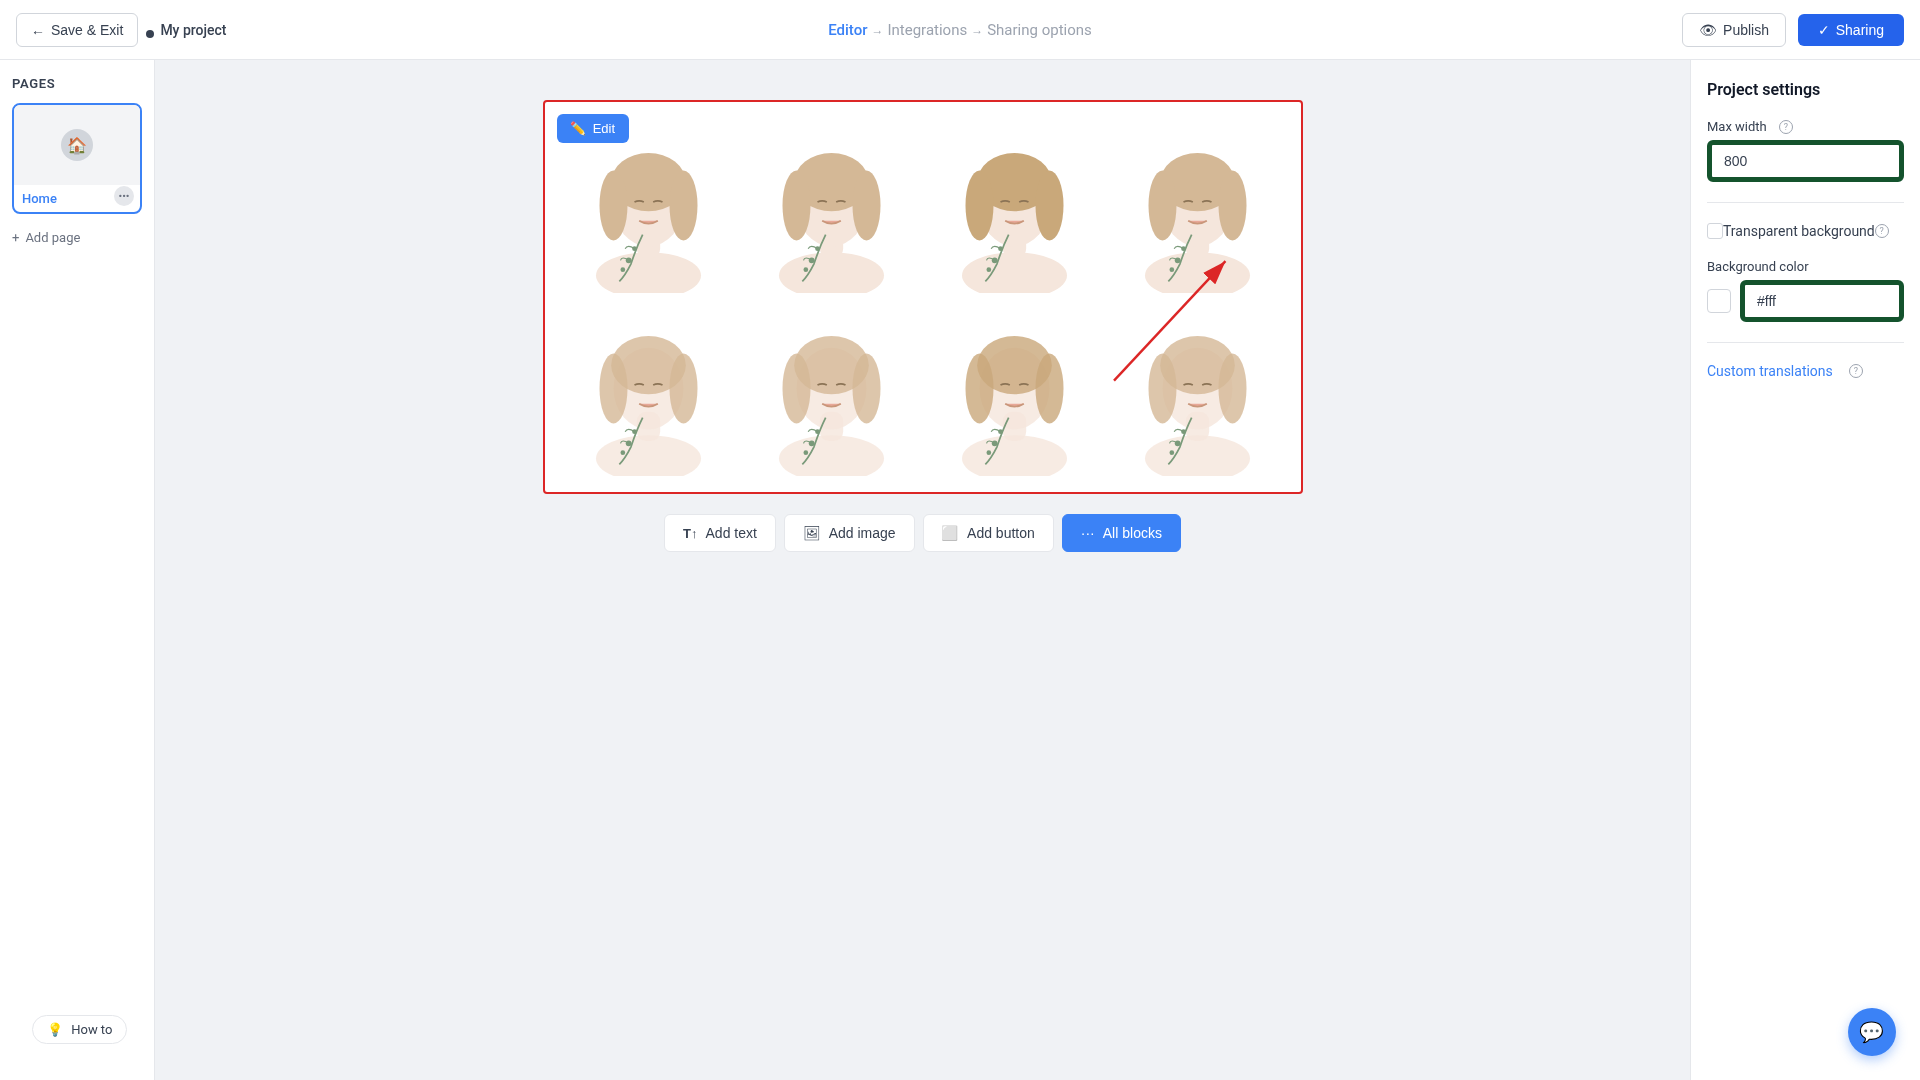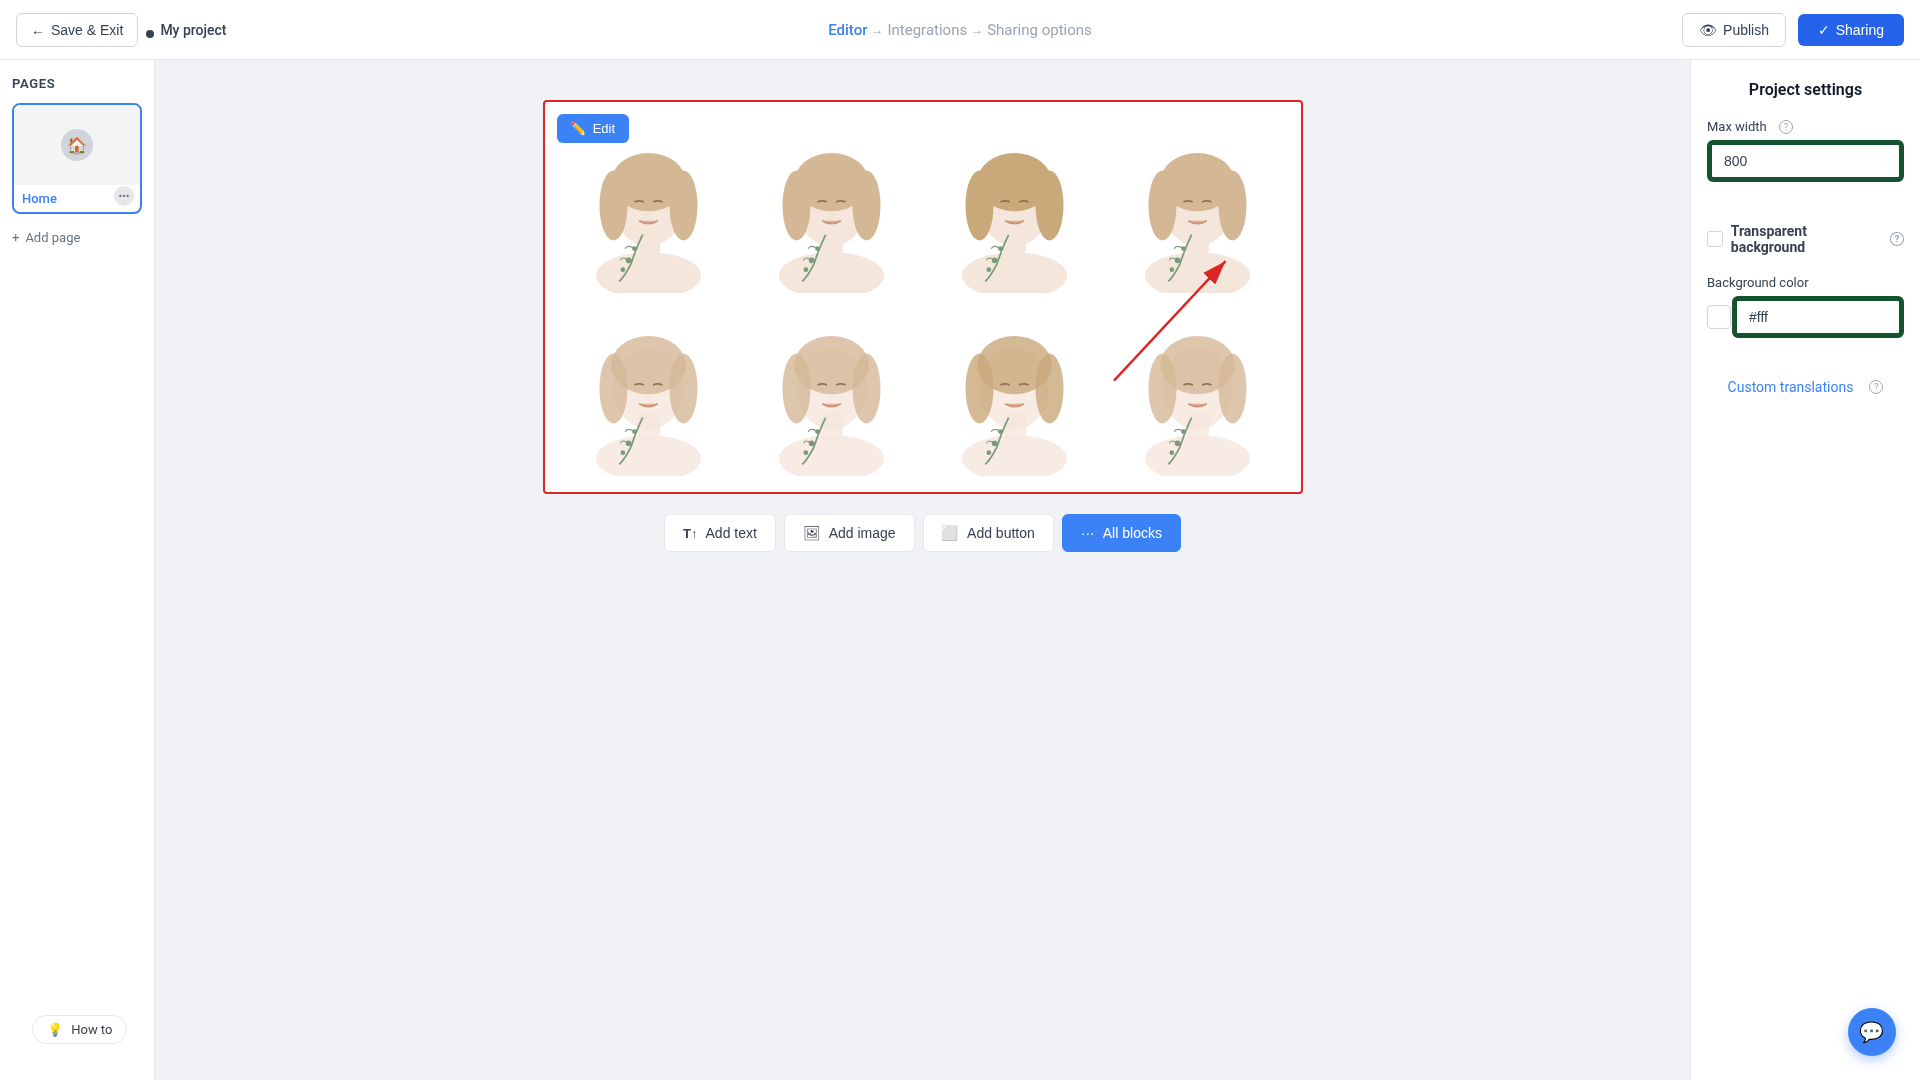--- a/index.html
+++ b/index.html
@@ -259,21 +259,20 @@
     
     .right-panel {
       width: 230px;
       background: #fff;
       border-left: 1px solid #e5e7eb;
       padding: 20px 16px;
       flex-shrink: 0;
       display: flex;
       flex-direction: column;
       gap: 20px;
-      align-items: center;
     }
     .panel-title {
       font-size: 16px;
       font-weight: 600;
       color: #111827;
     }
 
     .field-group { display: flex; flex-direction: column; gap: 6px; }
     .field-label {
       font-size: 13px;
@@ -300,38 +299,37 @@
       padding: 8px 12px;
       font-size: 14px;
       color: #374151;
       outline: none;
       width: 100%;
     }
 
     .checkbox-row {
       display: flex;
       align-items: center;
-      gap: 8px;
-      font-size: 14px;
-      color: #374151;
-      font-weight: bold;
+      gap: 0;
+      font-size: 14px;
+      color: #374151;
     }
     .checkbox {
       width: 16px;
       height: 16px;
       border: 1px solid #d1d5db;
       border-radius: 3px;
       background: #fff;
       cursor: pointer;
     }
 
     .color-row {
       display: flex;
       align-items: center;
-      gap: 1px;
+      gap: 9px;
     }
     .color-swatch {
       width: 24px;
       height: 24px;
       border: 1px solid #d1d5db;
       border-radius: 4px;
       background: #fff;
       cursor: pointer;
       flex-shrink: 0;
     }

